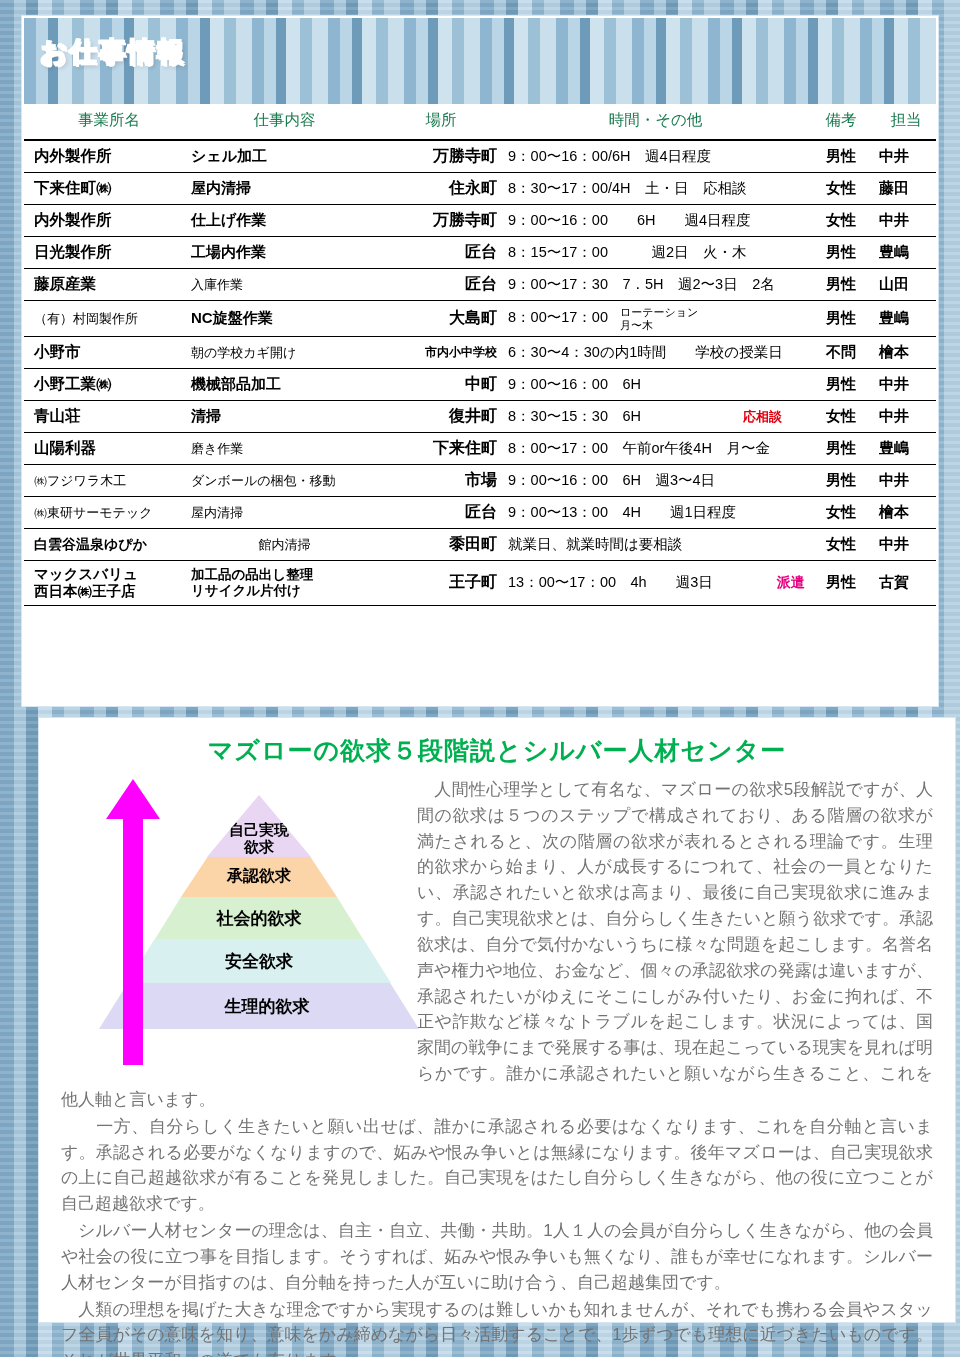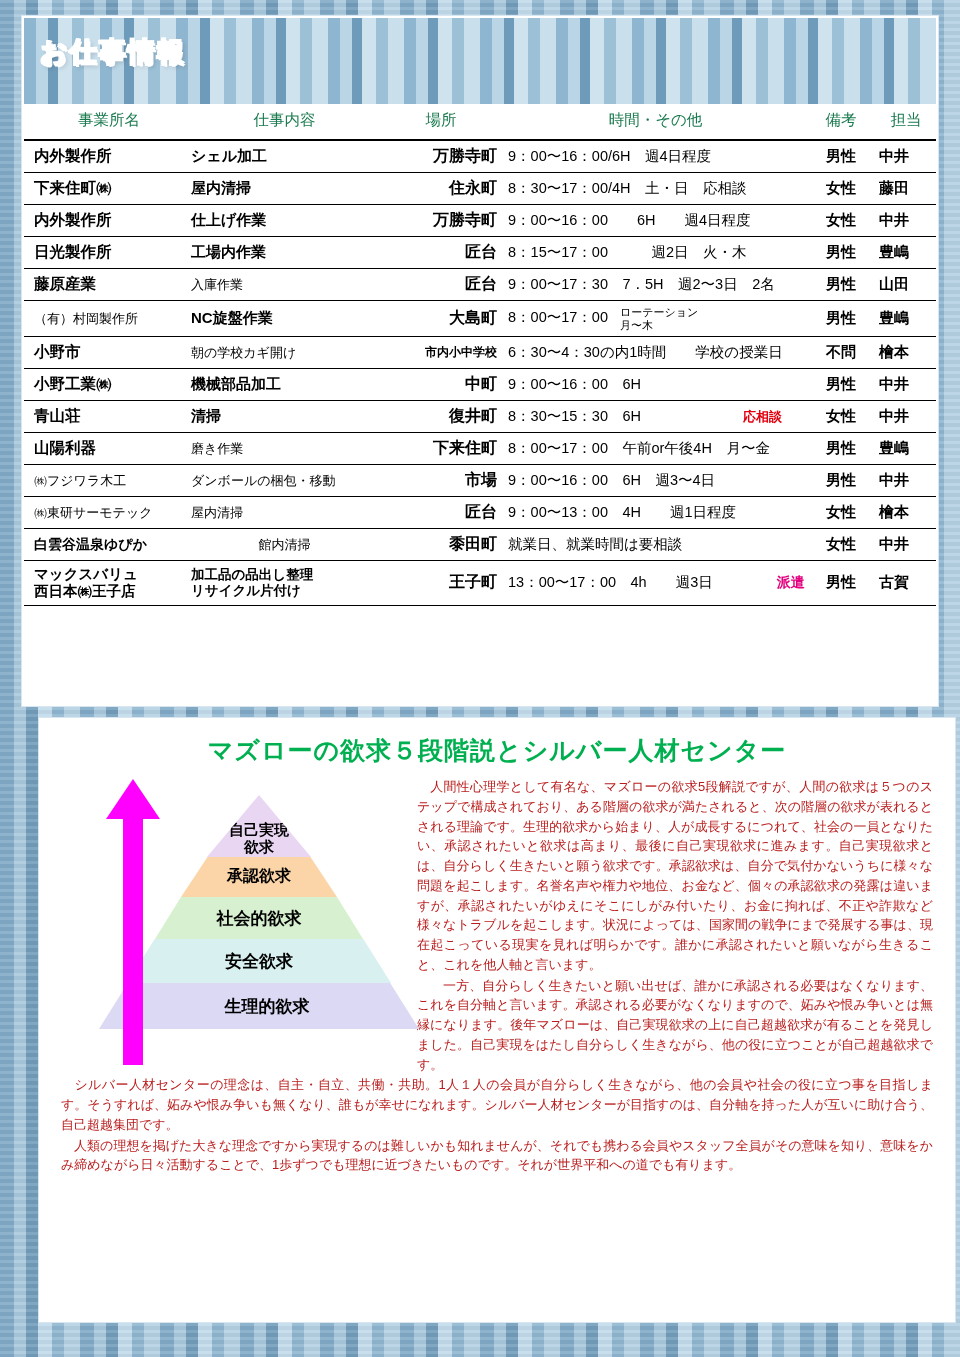--- a/index.html
+++ b/index.html
@@ -123,21 +123,21 @@
   .t3{left:58px;top:116px;width:208px;height:42px;background:#d7f0cf;
       clip-path:polygon(12.5% 0,87.5% 0,100% 100%,0 100%);border:none;}
   .t3 span{position:absolute;left:0;right:0;top:10px;font-size:17px;}
   .t2{left:30px;top:158px;width:264px;height:44px;background:#d8f0ef;
       clip-path:polygon(10.5% 0,89.5% 0,100% 100%,0 100%);border:none;}
   .t2 span{position:absolute;left:0;right:0;top:11px;font-size:17px;}
   .t1{left:2px;top:202px;width:320px;height:46px;background:#dbd9f3;
       clip-path:polygon(9% 0,91% 0,100% 100%,0 100%);border:none;}
   .t1 span{position:absolute;left:16px;right:0;top:12px;font-size:17px;}
   .para{
-    font-size:13px;line-height:1.52;color:#b91c1c;text-align:justify;
+    font-size:17px;line-height:1.52;color:#737373;text-align:justify;
     text-justify:inter-ideograph;margin:0 0 1px 0;
   }
   .clearfix:after{content:"";display:block;clear:both;}
 </style>
 </head>
 <body>
 
 <div class="bg-stripes"></div>
 
 <section class="panel-jobs">

